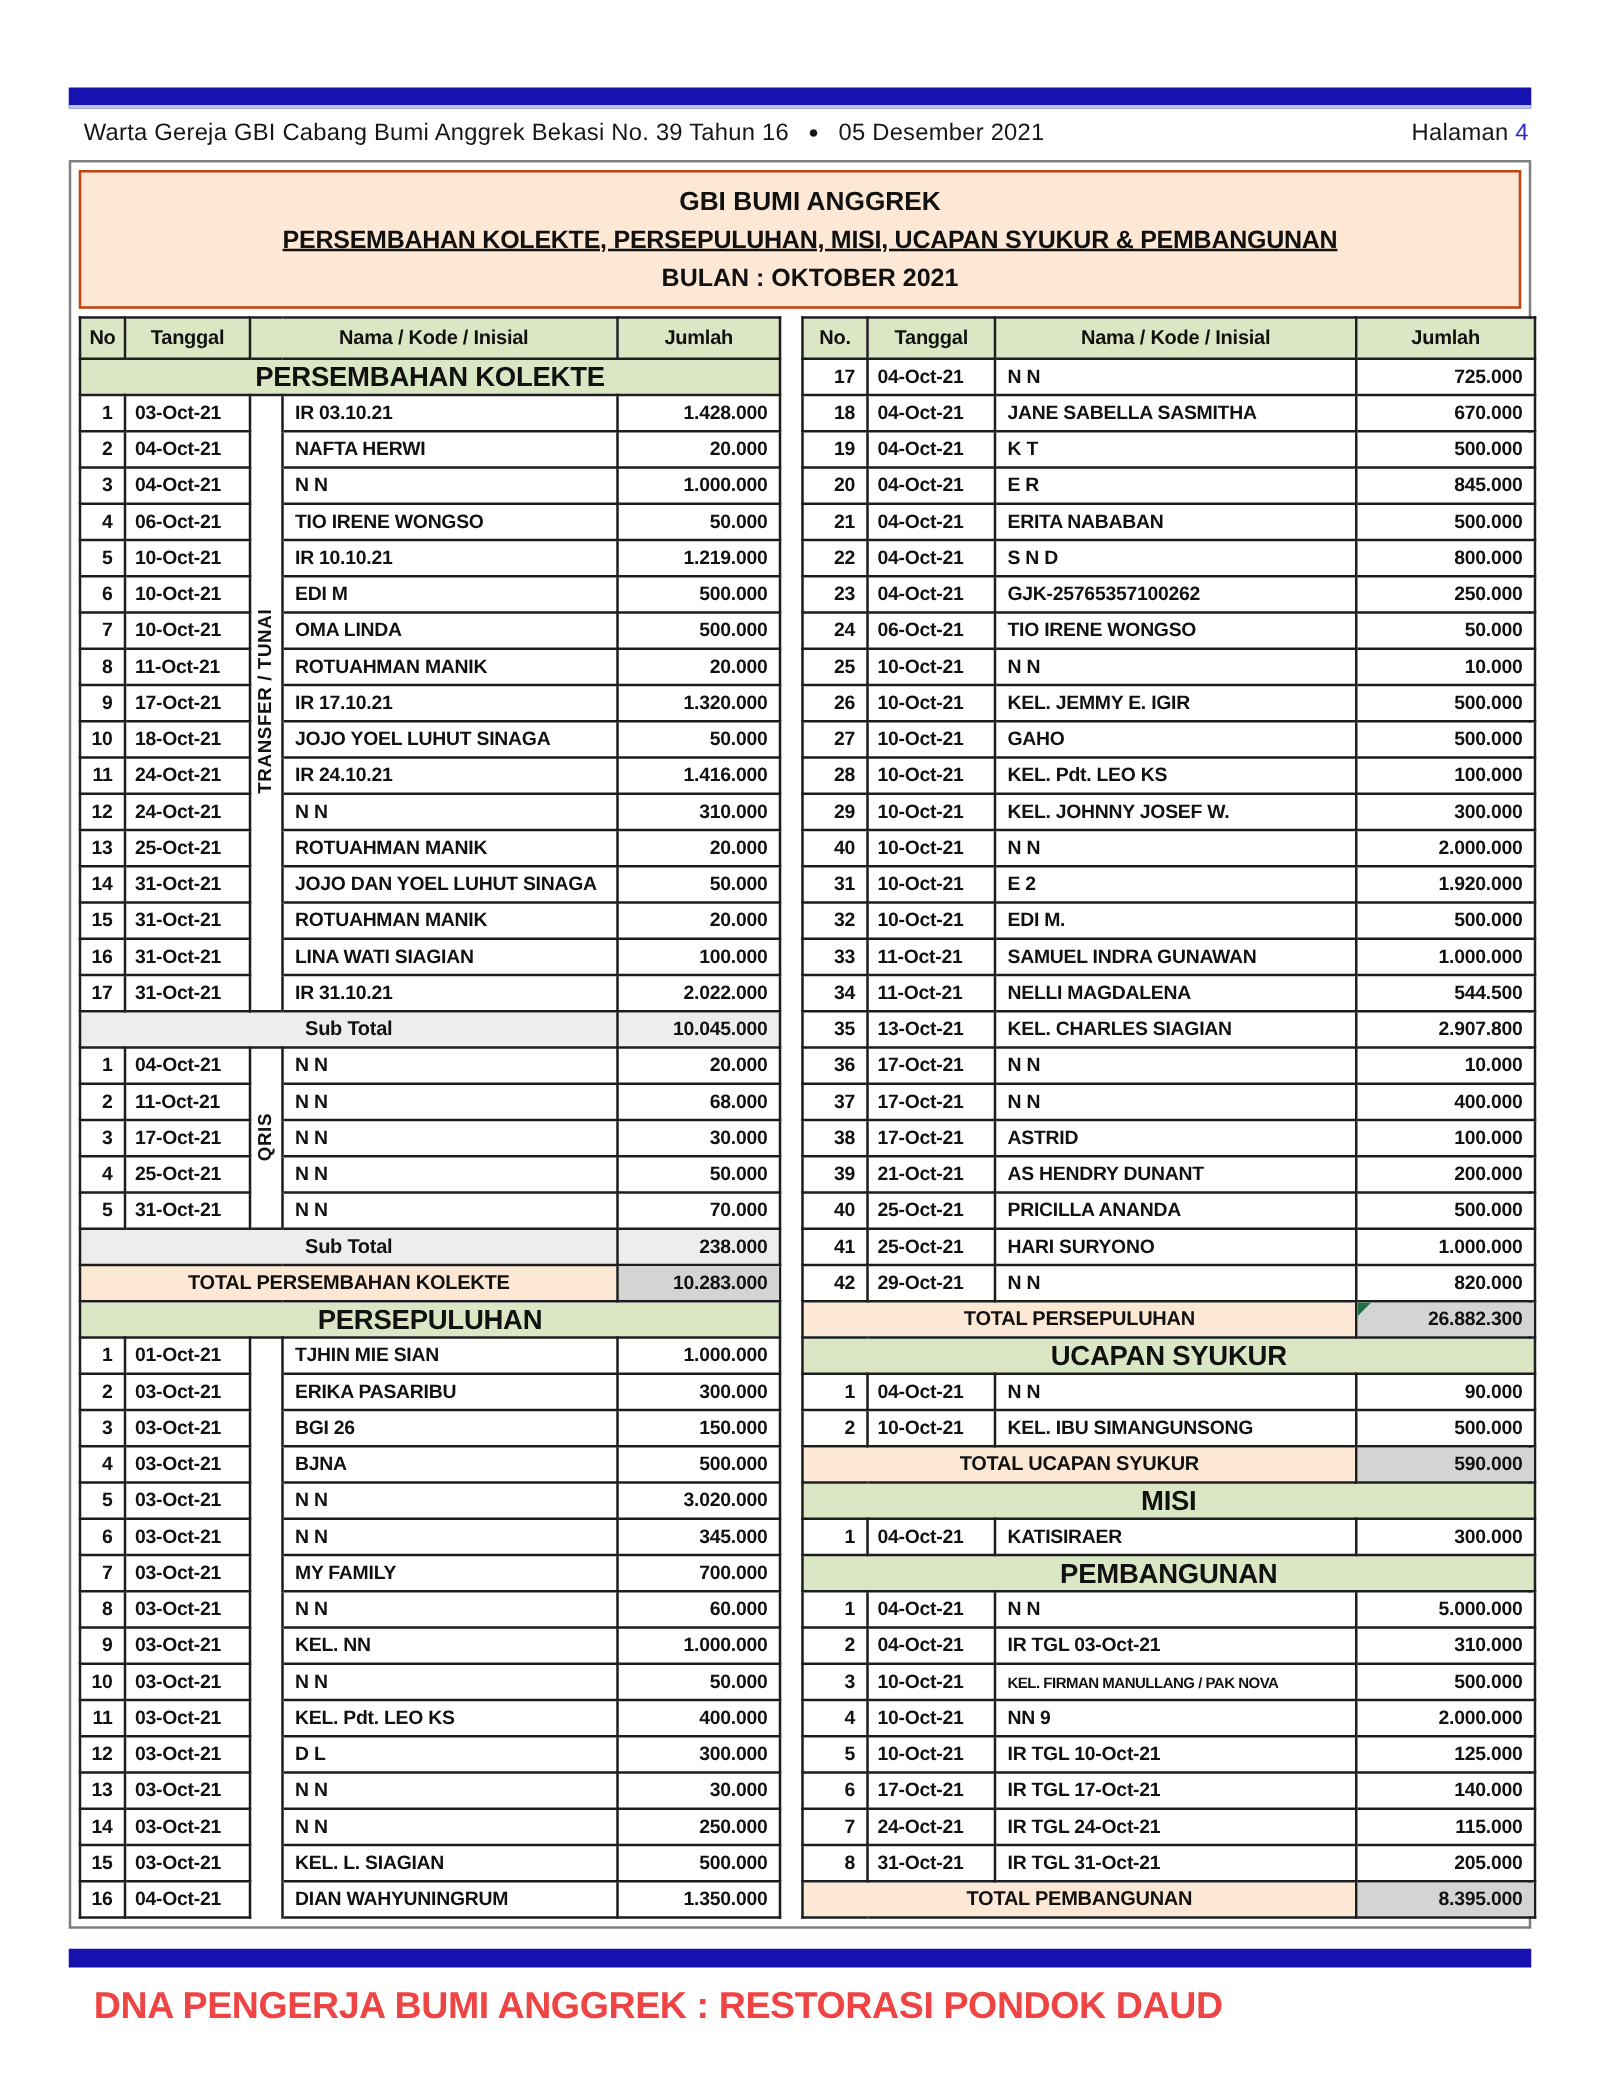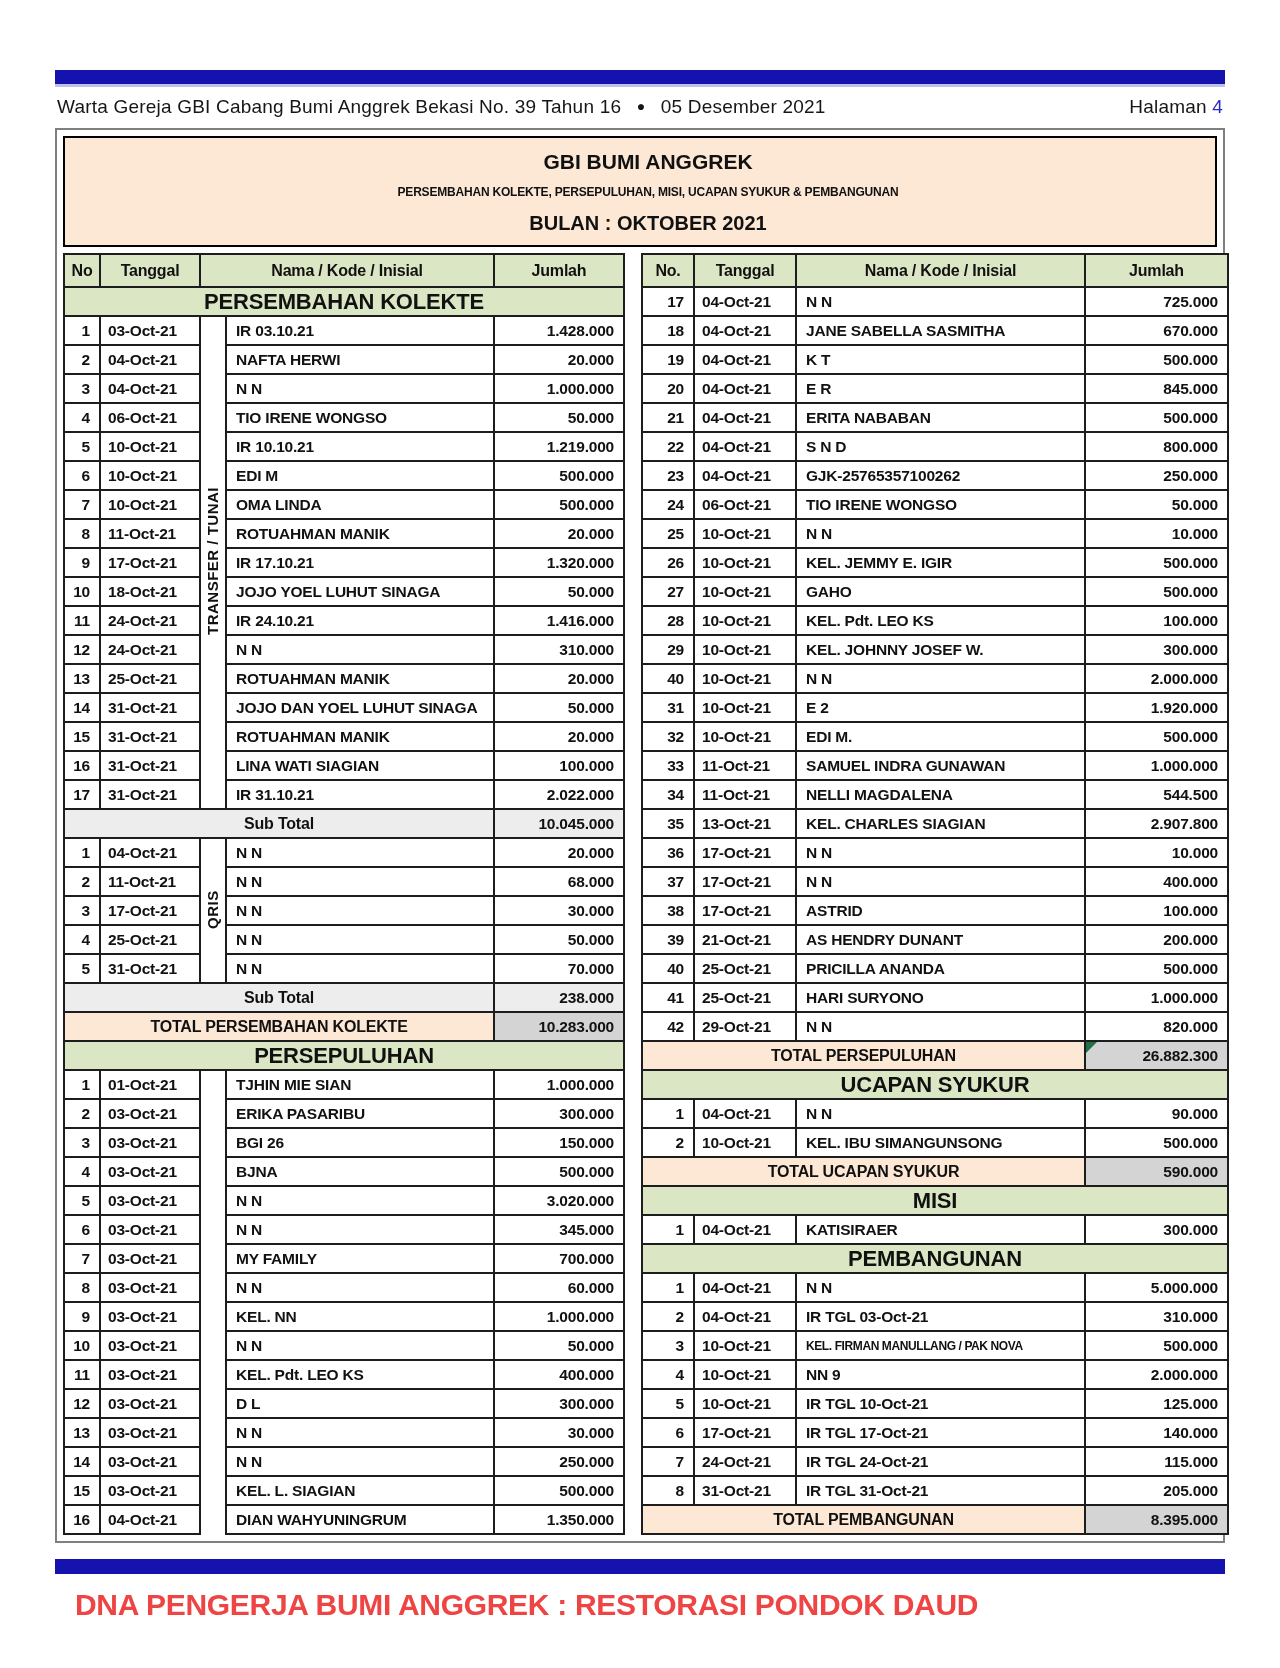--- a/index.html
+++ b/index.html
@@ -14,33 +14,33 @@
   *{margin:0;padding:0;box-sizing:border-box;}
   body{
     width:1280px;height:1668px;background:#ffffff;
     font-family:"Liberation Sans", sans-serif;color:#111;
     padding-top:70px;overflow:hidden;
   }
   .content{margin:0 55px;}
   .top-bar{height:17px;background:var(--blue);border-bottom:3px solid #b9c3ea;}
   .masthead-row{
     display:flex;justify-content:space-between;align-items:flex-start;
-    font-size:19px;letter-spacing:.2px;margin:9px 2px 10px 2px;color:#161616;
+    font-size:19px;letter-spacing:.2px;margin:9px 2px 10px 12px;color:#161616;
   }
   .masthead-left span{margin-right:10px;}
   .masthead-bullet{font-size:14px;vertical-align:2px;}
   .page-num{color:var(--pagenum);}
   .outer-box{border:2px solid #7f7f7f;padding:6px;background:#fff;}
   .title-box{
-    border:2px solid #000000;background:var(--peach);
+    border:2px solid #c2410c;background:var(--peach);
     text-align:center;padding:8px 4px 6px 20px;
   }
   .title-box div{font-weight:bold;line-height:31px;}
   .title-l1{font-size:21px;}
-  .title-l2{font-size:12px;letter-spacing:-0.2px;}
+  .title-l2{font-size:20px;letter-spacing:-0.2px;text-decoration:underline;}
   .title-l3{font-size:20px;}
   .tables-row{display:flex;gap:16px;margin-top:6px;align-items:flex-start;}
   .tbl-wrap{position:relative;}
   table{border-collapse:collapse;table-layout:fixed;}
   .tbl-left{width:560px;}
   .tbl-right{width:586px;}
   th,td{
     border:2px solid var(--border);height:29px;
     font-weight:bold;font-size:15.5px;letter-spacing:-0.2px;
     padding:0 6px;white-space:nowrap;overflow:hidden;background:#fff;

